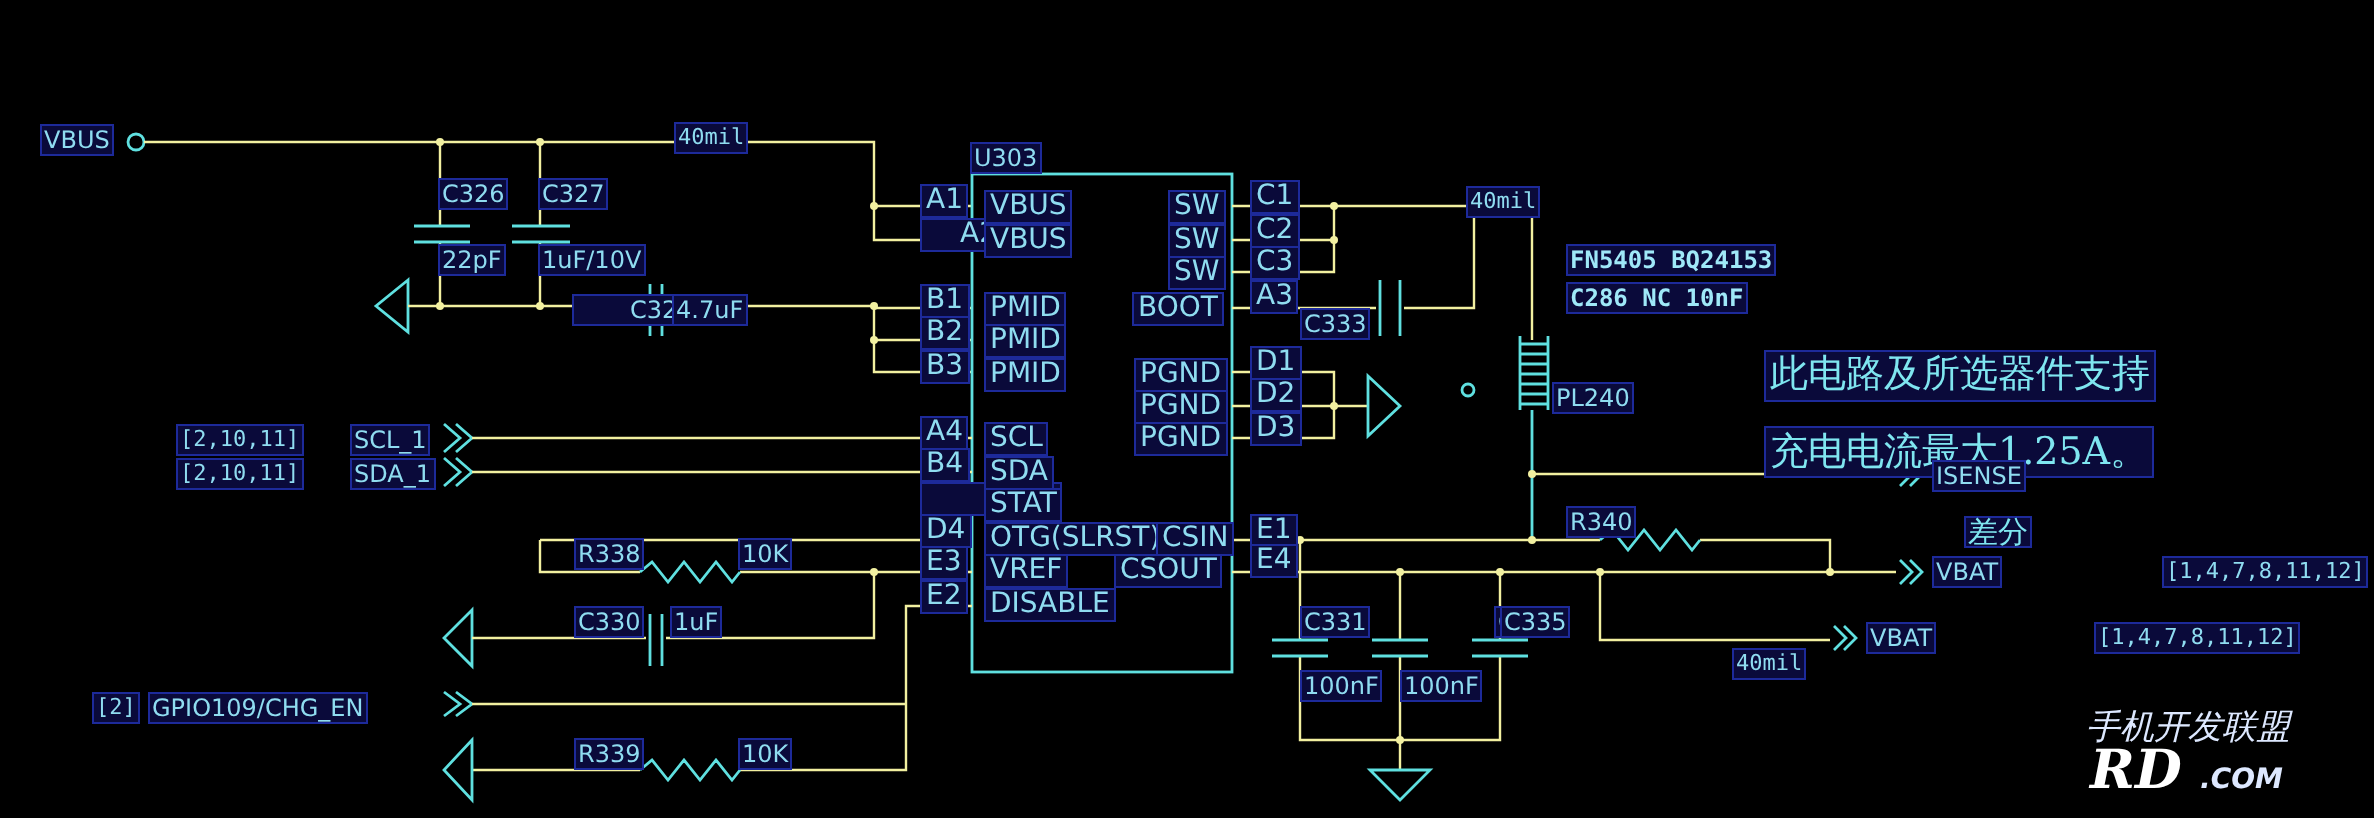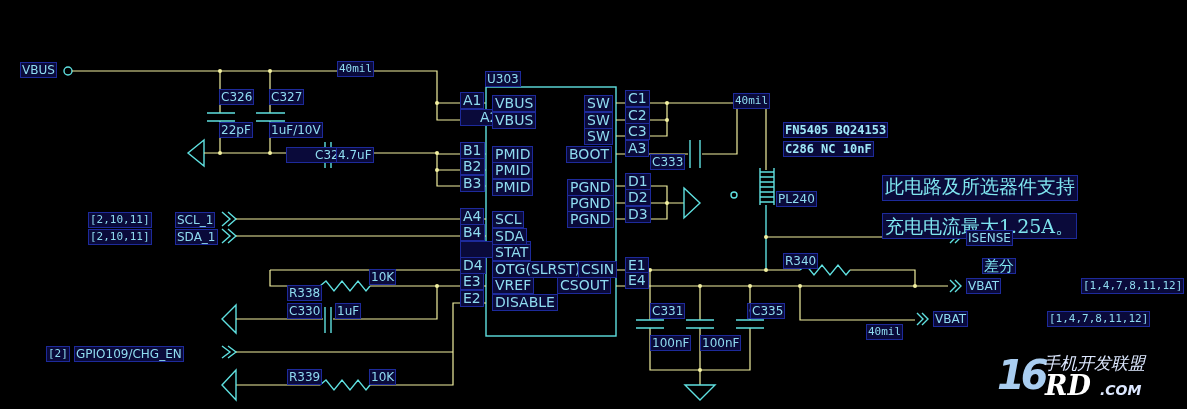--- a/index.html
+++ b/index.html
@@ -170,27 +170,26 @@
 <span class="lbl" style="left:650px;top:303px;">C331</span>
 <span class="lbl" style="left:650px;top:335px;">100nF</span>
 <span class="lbl" style="left:700px;top:303px;margin-left:47px;">C332</span>
 <span class="lbl" style="left:700px;top:335px;">100nF</span>
 <span class="lbl" style="left:750px;top:303px;">C335</span>
 
 <span class="lbl mono" style="left:88px;top:212px;">[2,10,11]</span>
 <span class="lbl mono" style="left:88px;top:229px;">[2,10,11]</span>
 <span class="lbl" style="left:175px;top:212px;">SCL_1</span>
 <span class="lbl" style="left:175px;top:229px;">SDA_1</span>
-<span class="lbl" style="left:287px;top:269px;margin-top:16px;">R338</span>
+<span class="lbl" style="left:287px;top:269px;">R338</span>
 <span class="lbl" style="left:369px;top:269px;">10K</span>
 <span class="lbl" style="left:287px;top:303px;">C330</span>
 <span class="lbl" style="left:335px;top:303px;">1uF</span>
 <span class="lbl mono" style="left:46px;top:346px;">[2]</span>
 <span class="lbl" style="left:74px;top:346px;">GPIO109/CHG_EN</span>
 <span class="lbl" style="left:287px;top:369px;">R339</span>
 <span class="lbl" style="left:369px;top:369px;">10K</span>
 
 <div class="logo">
-  <span class="num">16</span>
   <span class="cn">手机开发联盟</span>
   <span class="rd">RD</span>
   <span class="com">.COM</span>
 </div>
 
 </body></html>

